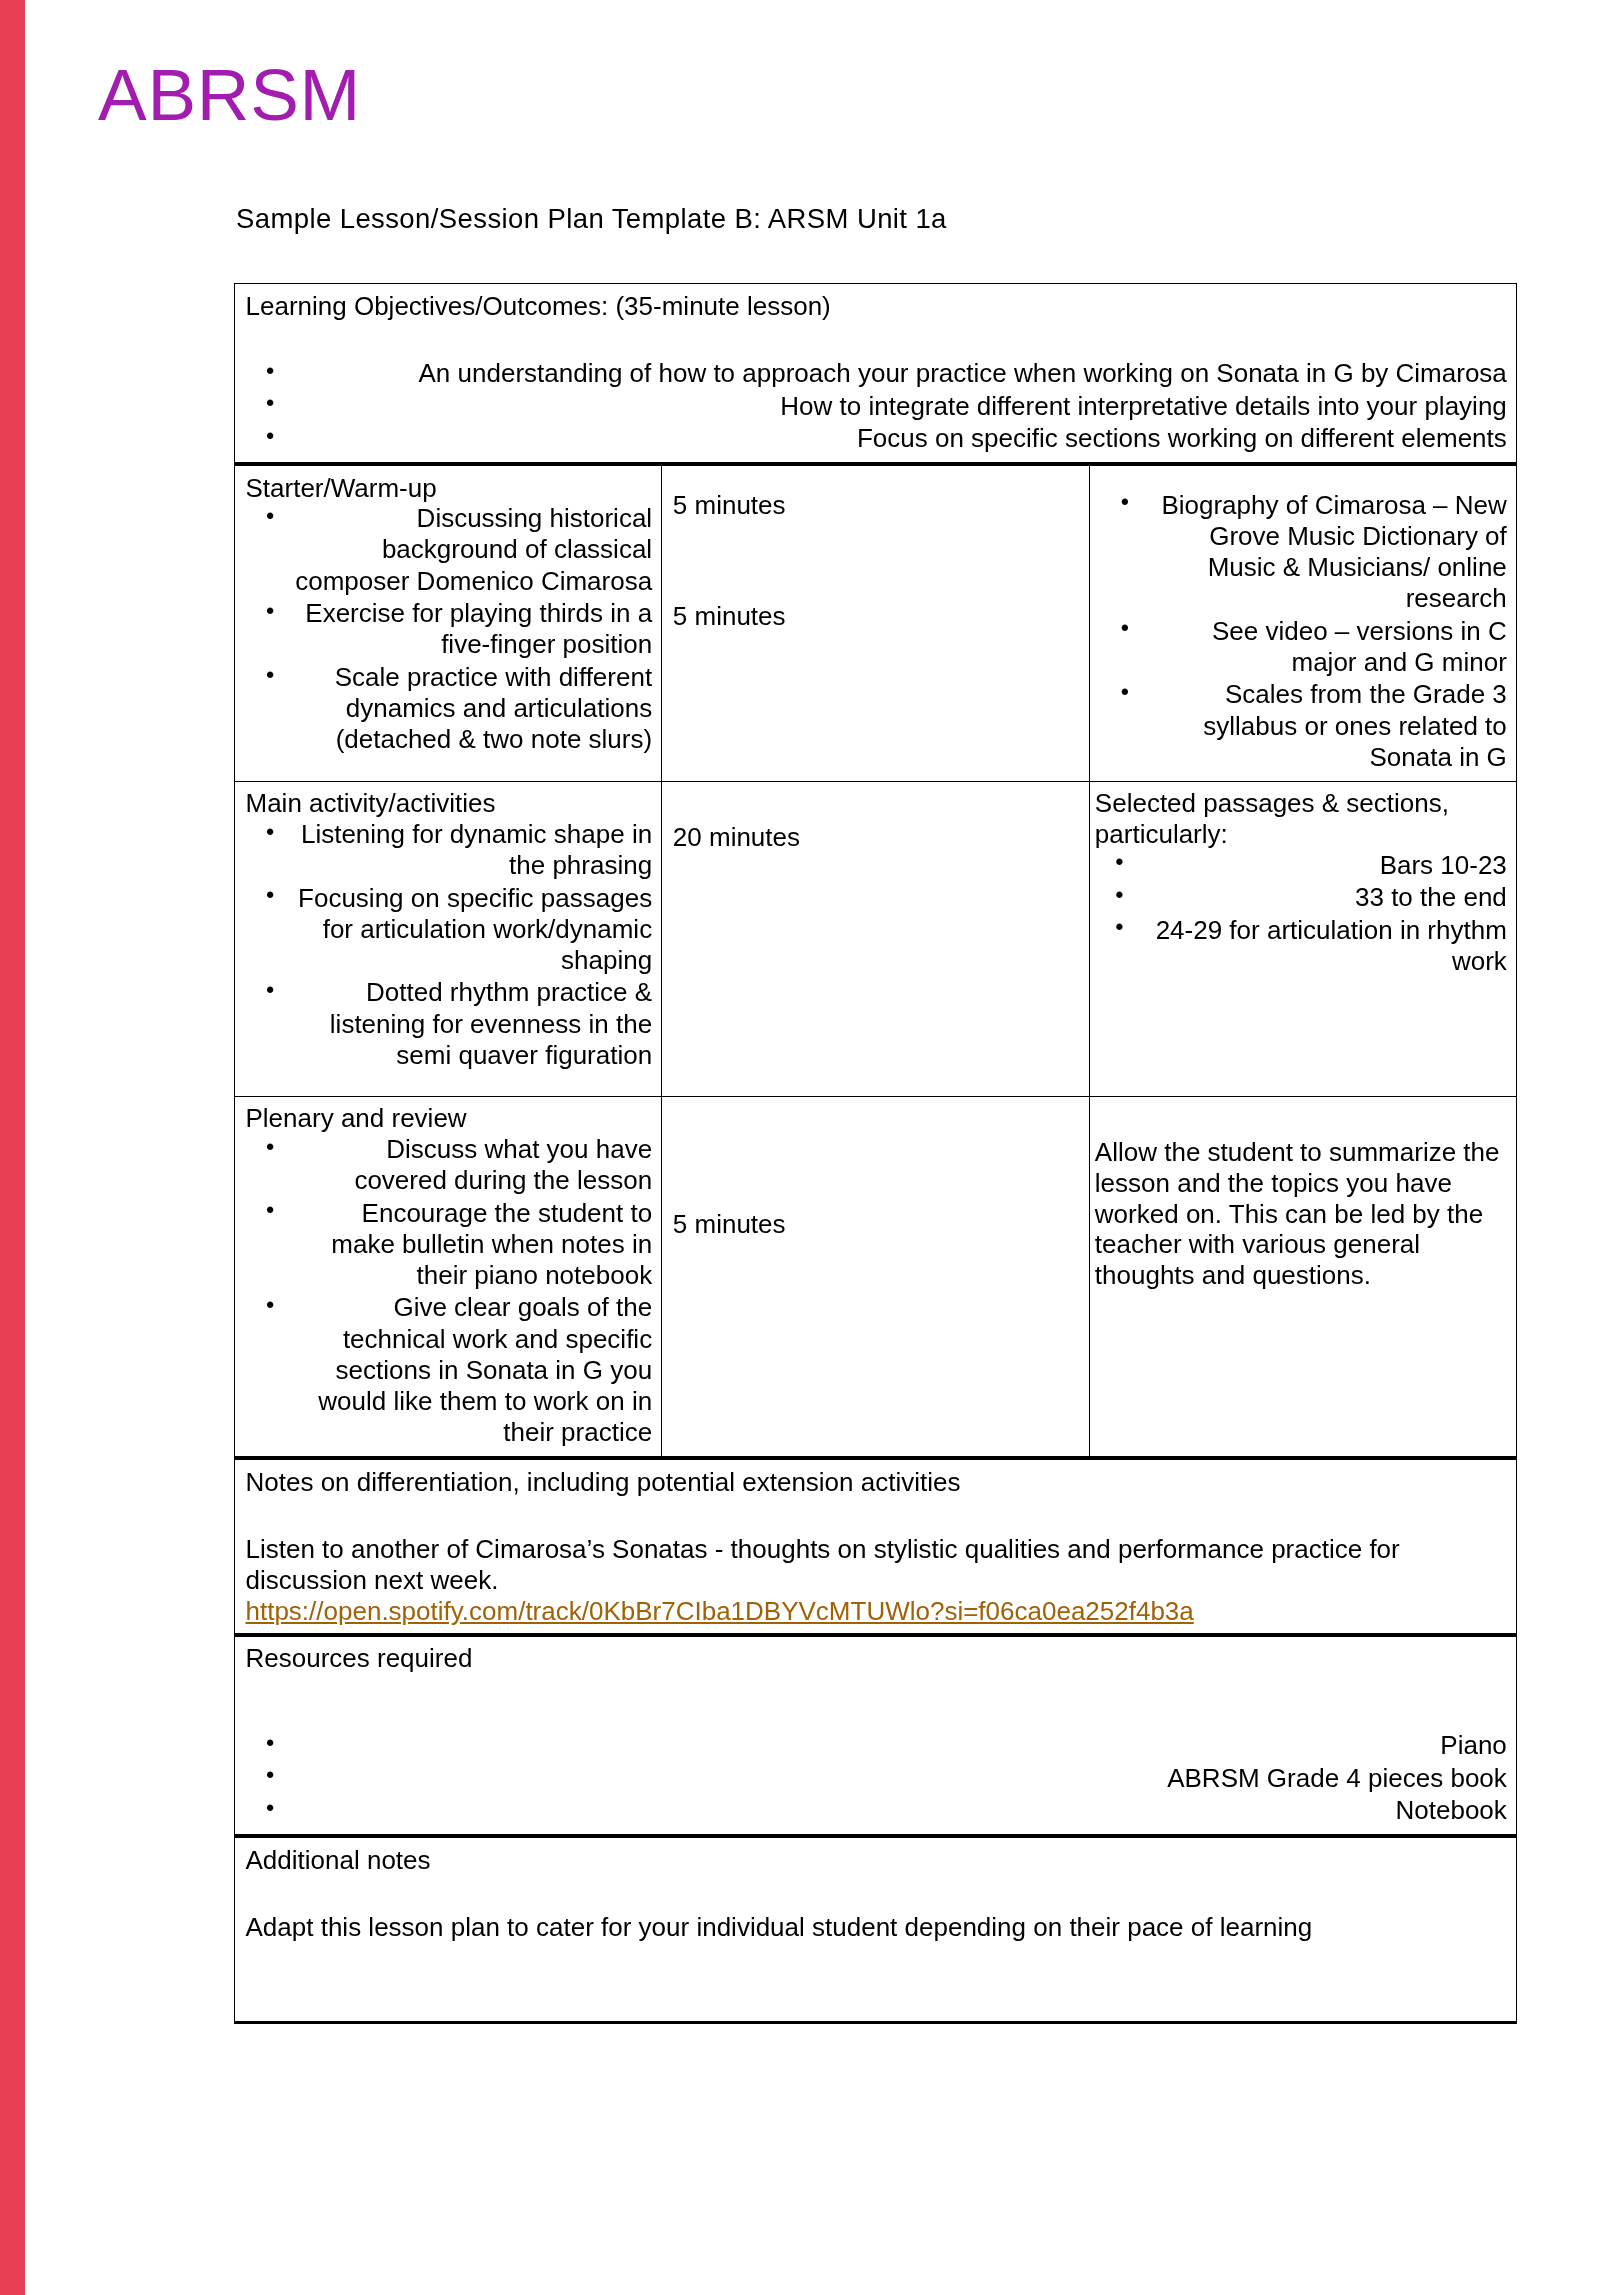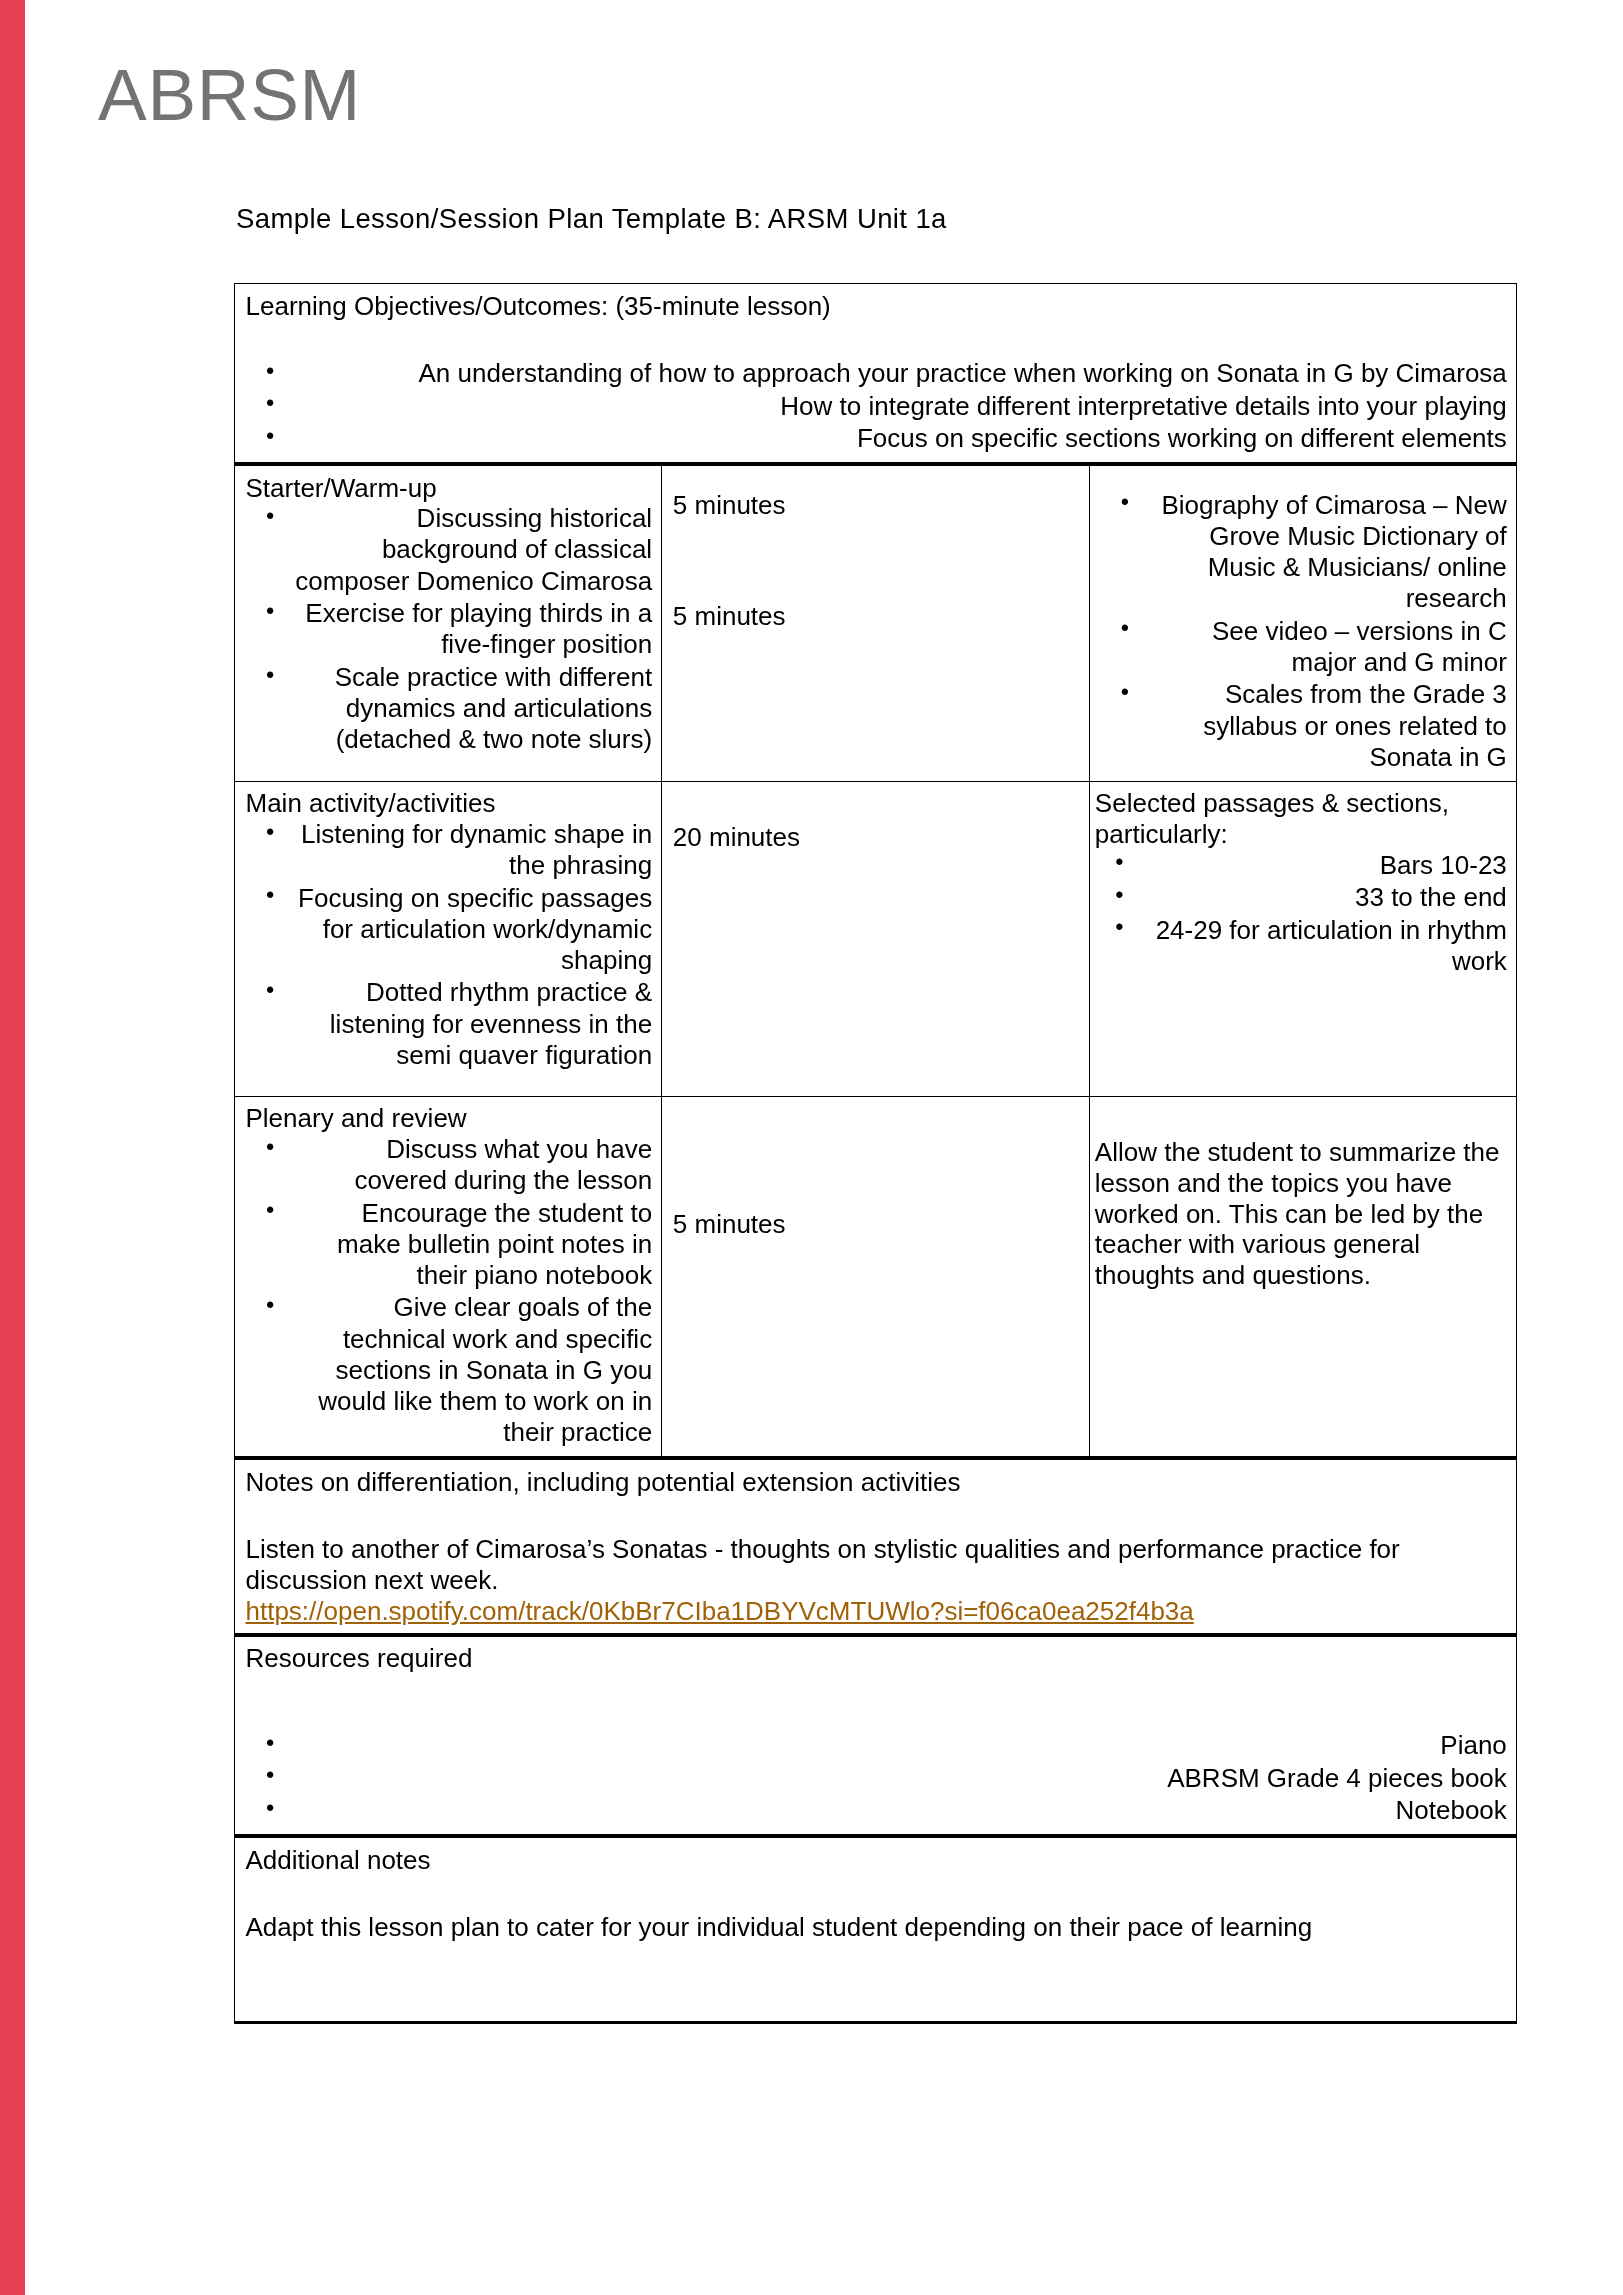--- a/index.html
+++ b/index.html
@@ -12,21 +12,21 @@
     overflow:hidden;
   }
   .accent-bar {
     position:absolute; left:0; top:0; width:25px; height:2295px;
     background:#e63e52;
   }
   .logo {
     position:absolute; left:98px; top:58px;
     font-size:73px; line-height:1;
     letter-spacing:0.7px;
-    color:#737373;
+    color:#a21caf;
     font-weight:400;
   }
   .doc-title {
     position:absolute; left:236px; top:203px;
     font-size:27.5px; letter-spacing:0.4px;
   }
   .sheet {
     position:absolute; left:234px; top:283px;
     width:1283px;
   }
@@ -152,21 +152,21 @@
           <li>24-29 for articulation in rhythm work</li>
         </ul>
       </td>
     </tr>
 
     <tr>
       <td class="thick-bottom">
         <div>Plenary and review</div>
         <ul class="b">
           <li>Discuss what you have covered during the lesson</li>
-          <li>Encourage the student to make bulletin point notes in their piano notebook</li>
+          <li>Encourage the student to make bulletin when notes in their piano notebook</li>
           <li>Give clear goals of the technical work and specific sections in Sonata in G you would like them to work on in their practice</li>
         </ul>
       </td>
       <td class="thick-bottom">
         <div style="height:106px"></div>
         <div class="nowrapish">5 minutes</div>
       </td>
       <td class="thick-bottom" style="padding-left:5.2px">
         <div style="height:34px"></div>
         <div>Allow the student to summarize the lesson and the topics you have worked on. This can be led by the teacher with various general thoughts and questions.</div>

